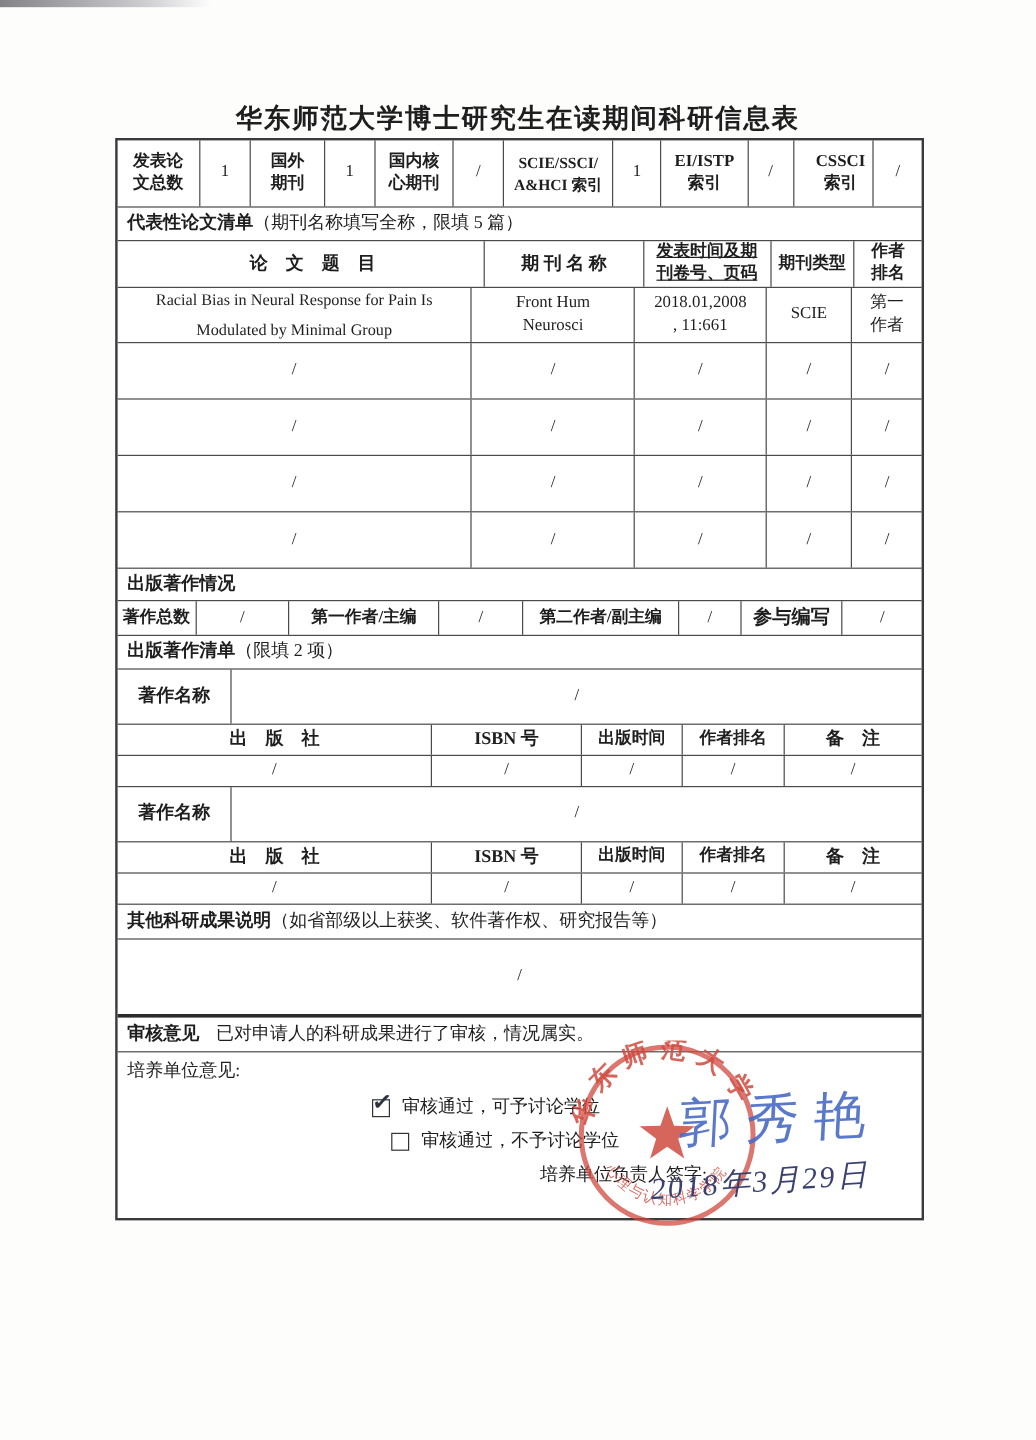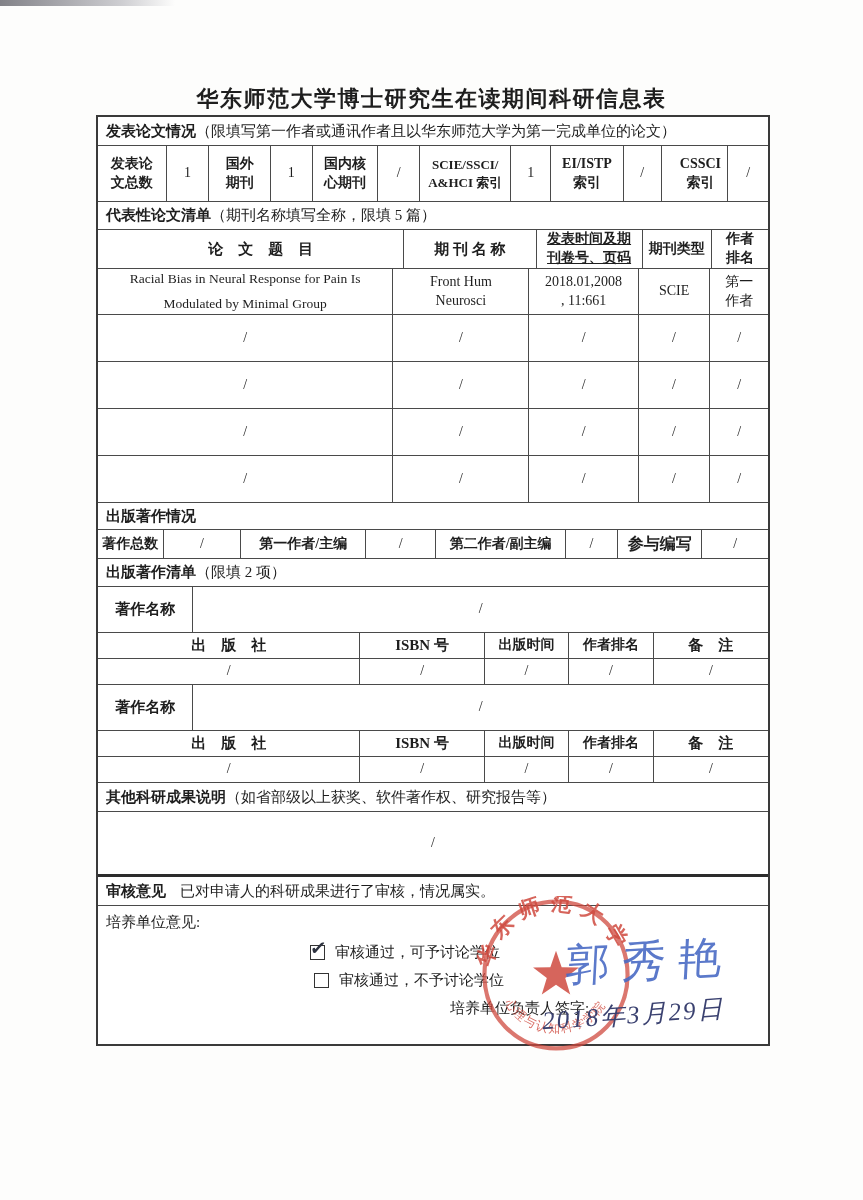--- a/index.html
+++ b/index.html
@@ -42,26 +42,20 @@
 </head>
 <body>
 
 <div class="smudge"></div>
 
 <div class="title">华东师范大学博士研究生在读期间科研信息表</div>
 
 <div class="tbl">
 
 
-  <div class="row" style="height:28px;">
-    <div class="c al sec" style="width:674px;">
-      <span class="b">发表论文情况</span>
-      <span class="note">（限填写第一作者或通讯作者且以华东师范大学为第一完成单位的论文）</span>
-    </div>
-  </div>
 
   <div class="row" style="height:55px;font-size:14px;">
     <div class="c b" style="width:68px;">发表论
 文总数</div>
     <div class="c" style="width:43px;">1</div>
     <div class="c b" style="width:62px;">国外
 期刊</div>
     <div class="c" style="width:42px;">1</div>
     <div class="c b" style="width:66px;">国内核
 心期刊</div>
@@ -214,21 +208,21 @@
   <div class="row">
     <div class="c op" style="width:674px;display:block;">
       <div class="op-label">培养单位意见:</div>
 
       <div class="opt" style="left:212px;top:36px;">
         <span class="box">
           <span class="checkmark">✓</span>
         </span>
         <span>审核通过，可予讨论学位</span>
       </div>
-      <div class="opt" style="left:216px;top:64px;">
+      <div class="opt" style="left:228px;top:64px;">
         <span class="box"></span>
         <span>审核通过，不予讨论学位</span>
       </div>
 
       <div class="sign-label">培养单位负责人签字:</div>
 
       <svg class="stamp" viewBox="0 0 170 170">
         <ellipse cx="85" cy="85" rx="77" ry="79" fill="none" stroke="#cf4a3f" stroke-width="4.5" opacity="0.75"></ellipse>
         <path id="arcT" d="M 22.6,116.8 A 70,70 0 1 1 147.4,116.8" fill="none"></path>
         <path id="arcB" d="M 25,103 A 63,63 0 0 0 145,103" fill="none"></path>

